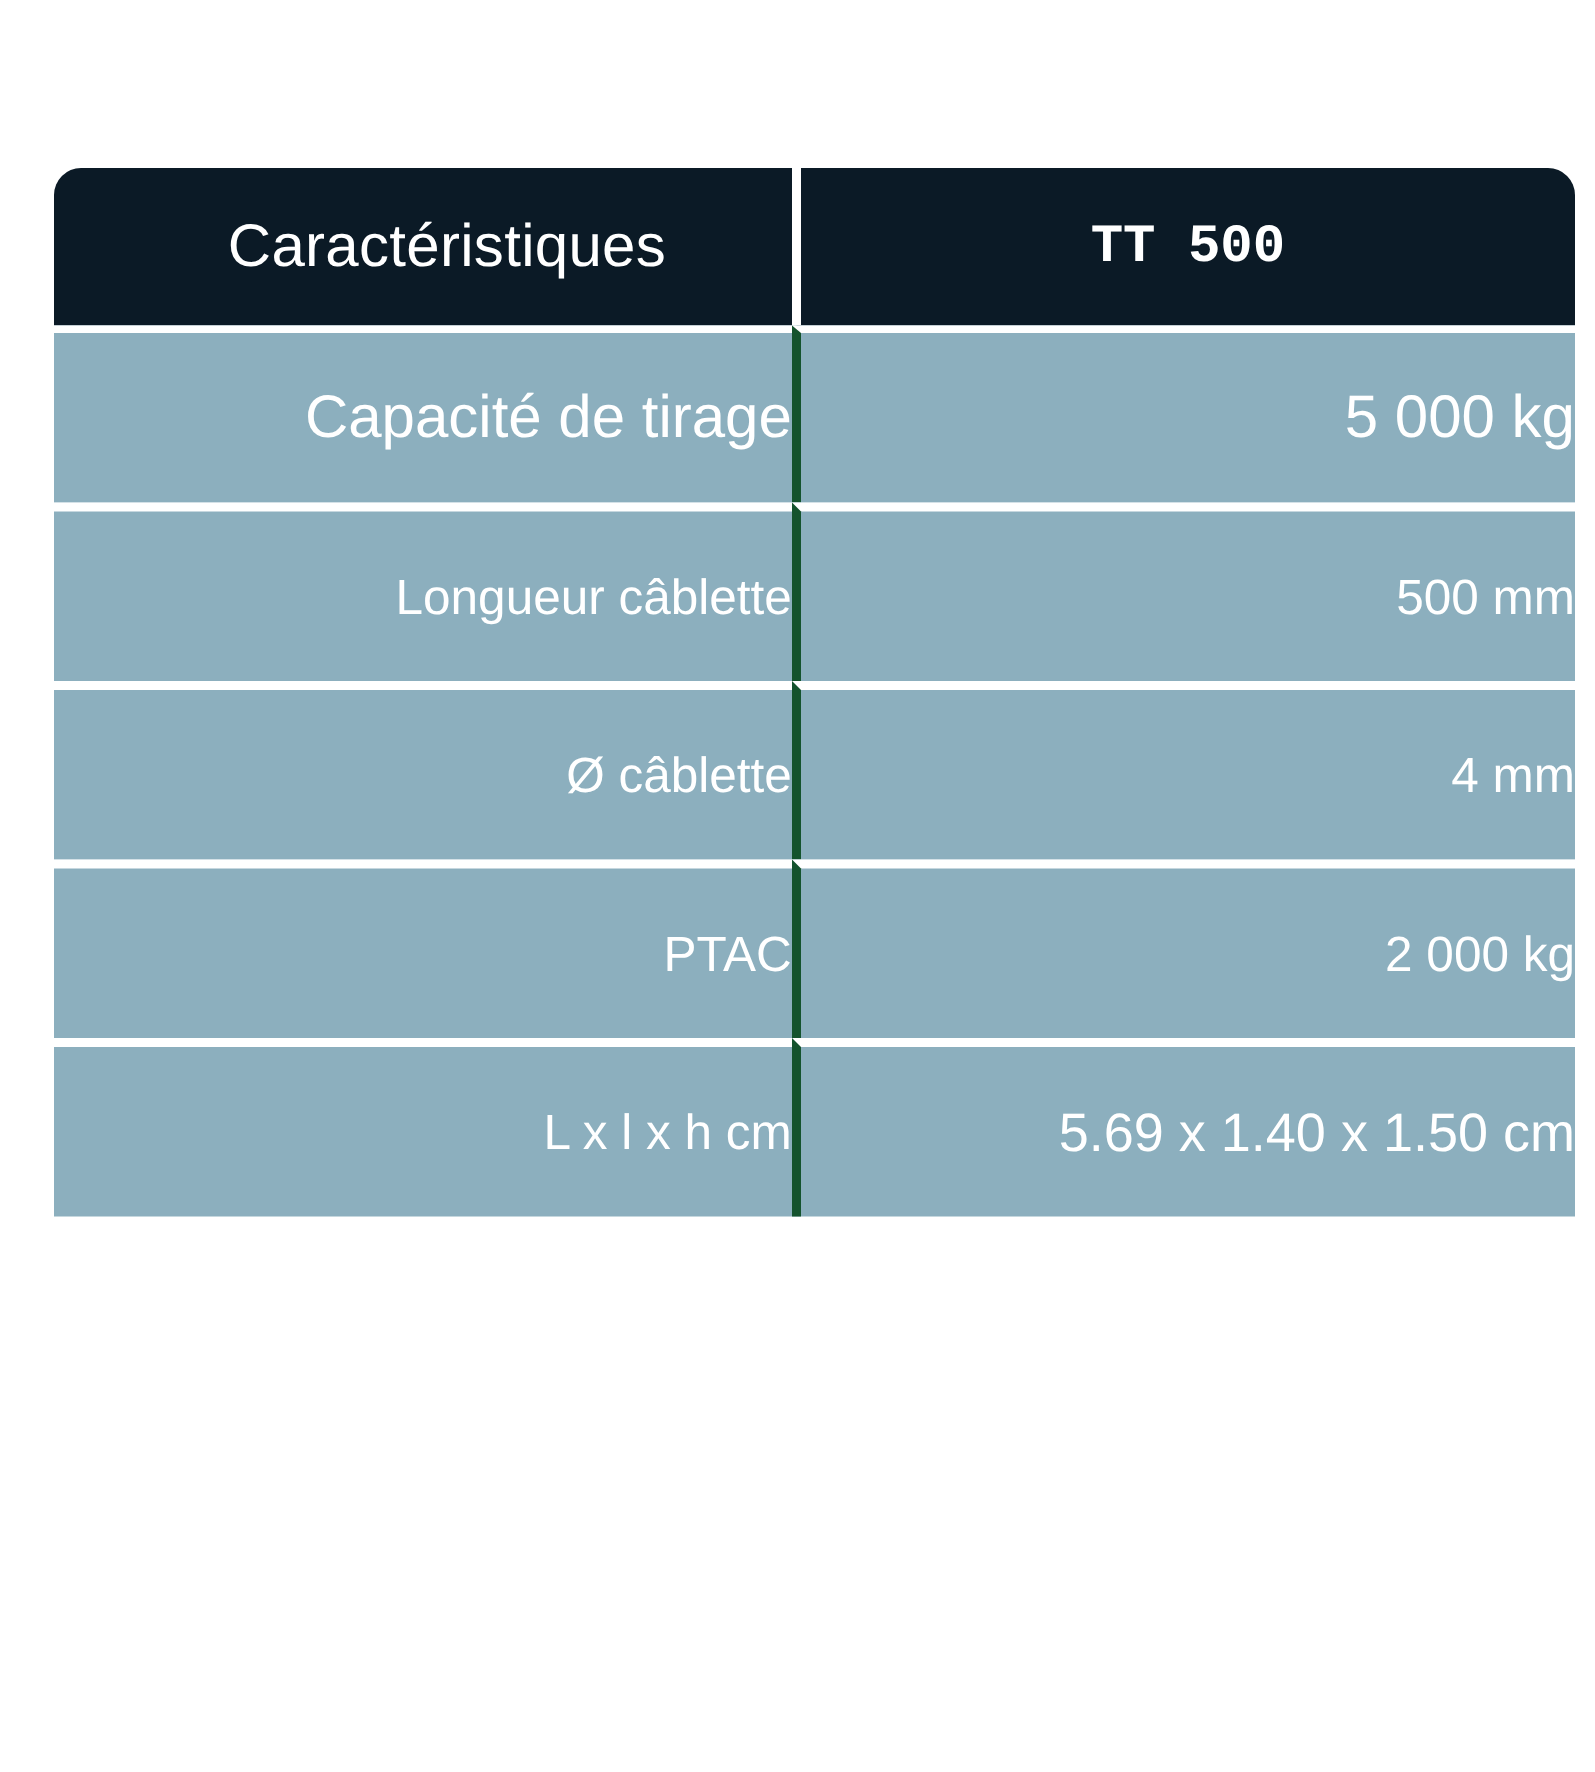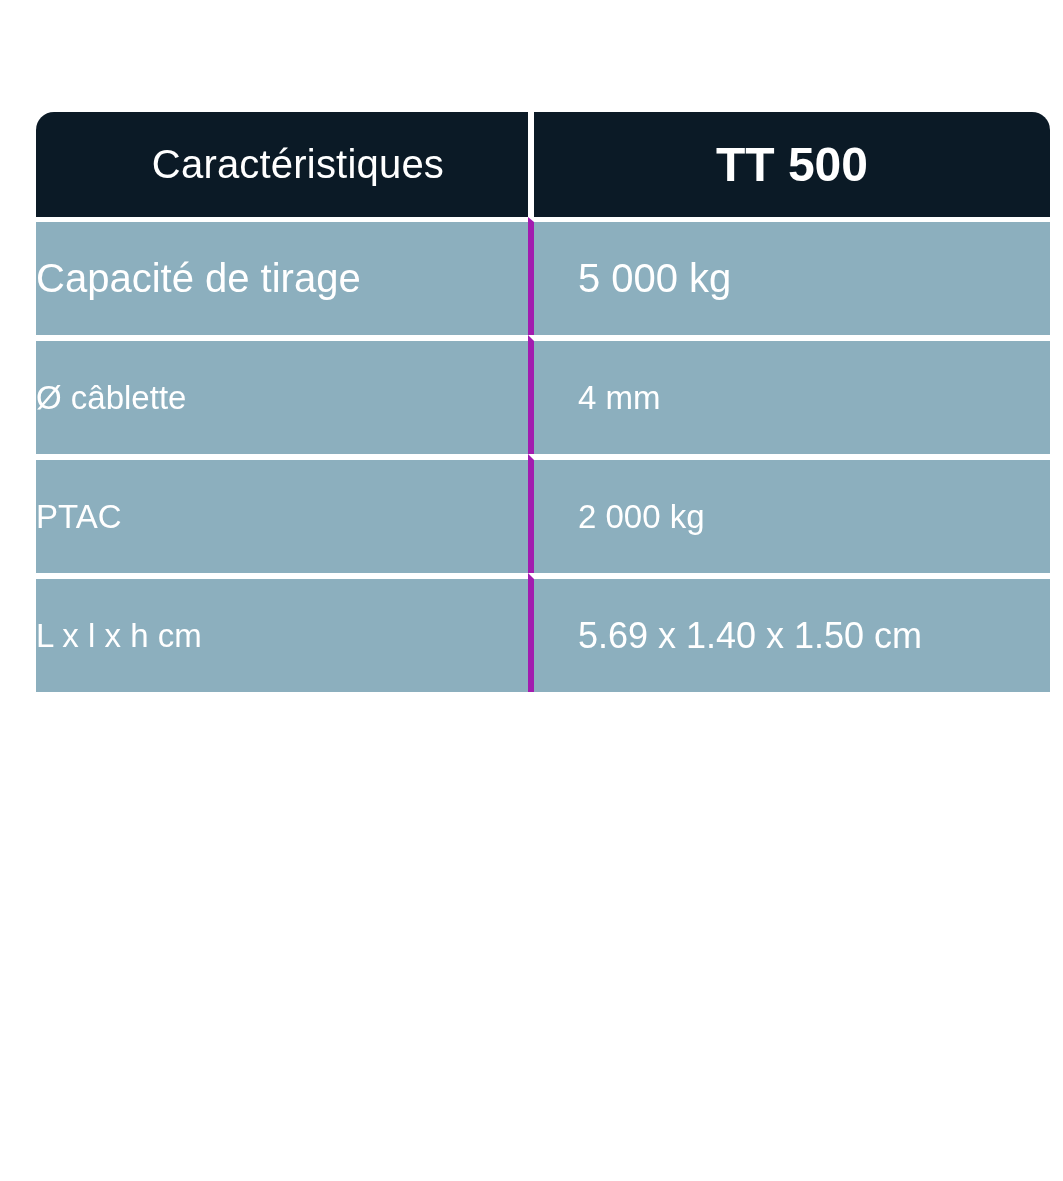--- a/index.html
+++ b/index.html
@@ -43,37 +43,38 @@
     text-align: center;
     font-weight: normal;
   }
   thead th.th-label {
     font-size: 40px;
     border-radius: 18px 0 0 0;
     letter-spacing: 0.2px;
     padding-left: 32px;
   }
   thead th.th-value {
-    font-size: 48px;
+    font-size: 36px;
     font-weight: bold;
     border-radius: 0 18px 0 0;
     border-left: 6px solid #ffffff;
+    font-family: Liberation Mono, monospace;
   }
 
   
   tbody td {
     background: #8cafbe;
     color: #ffffff;
     height: 113px;
     vertical-align: middle;
-    text-align: left;
+    text-align: right;
     border-top: 6px solid #ffffff;
   }
   tbody td.cell-value {
-    border-left: 6px solid #a21caf;
+    border-left: 6px solid #14532d;
     padding-left: 44px;
   }
   tbody tr:first-child td {
     border-top: 5px solid #ffffff;
   }
   
   tbody td { font-size: 33px; }
   tbody tr.row-big td { font-size: 40px; }
   tbody tr.row-last td.cell-value { font-size: 36px; }
 </style>
@@ -91,20 +92,24 @@
         <th class="th-label">Caractéristiques</th>
         <th class="th-value">TT 500</th>
       </tr>
     </thead>
     <tbody>
       <tr class="row-big">
         <td class="cell-label">Capacité de tirage</td>
         <td class="cell-value">5 000 kg</td>
       </tr>
       <tr>
+        <td class="cell-label">Longueur câblette</td>
+        <td class="cell-value">500 mm</td>
+      </tr>
+      <tr>
         <td class="cell-label">Ø câblette</td>
         <td class="cell-value">4 mm</td>
       </tr>
       <tr>
         <td class="cell-label">PTAC</td>
         <td class="cell-value">2 000 kg</td>
       </tr>
       <tr class="row-last">
         <td class="cell-label">L x l x h cm</td>
         <td class="cell-value">5.69 x 1.40 x 1.50 cm</td>

